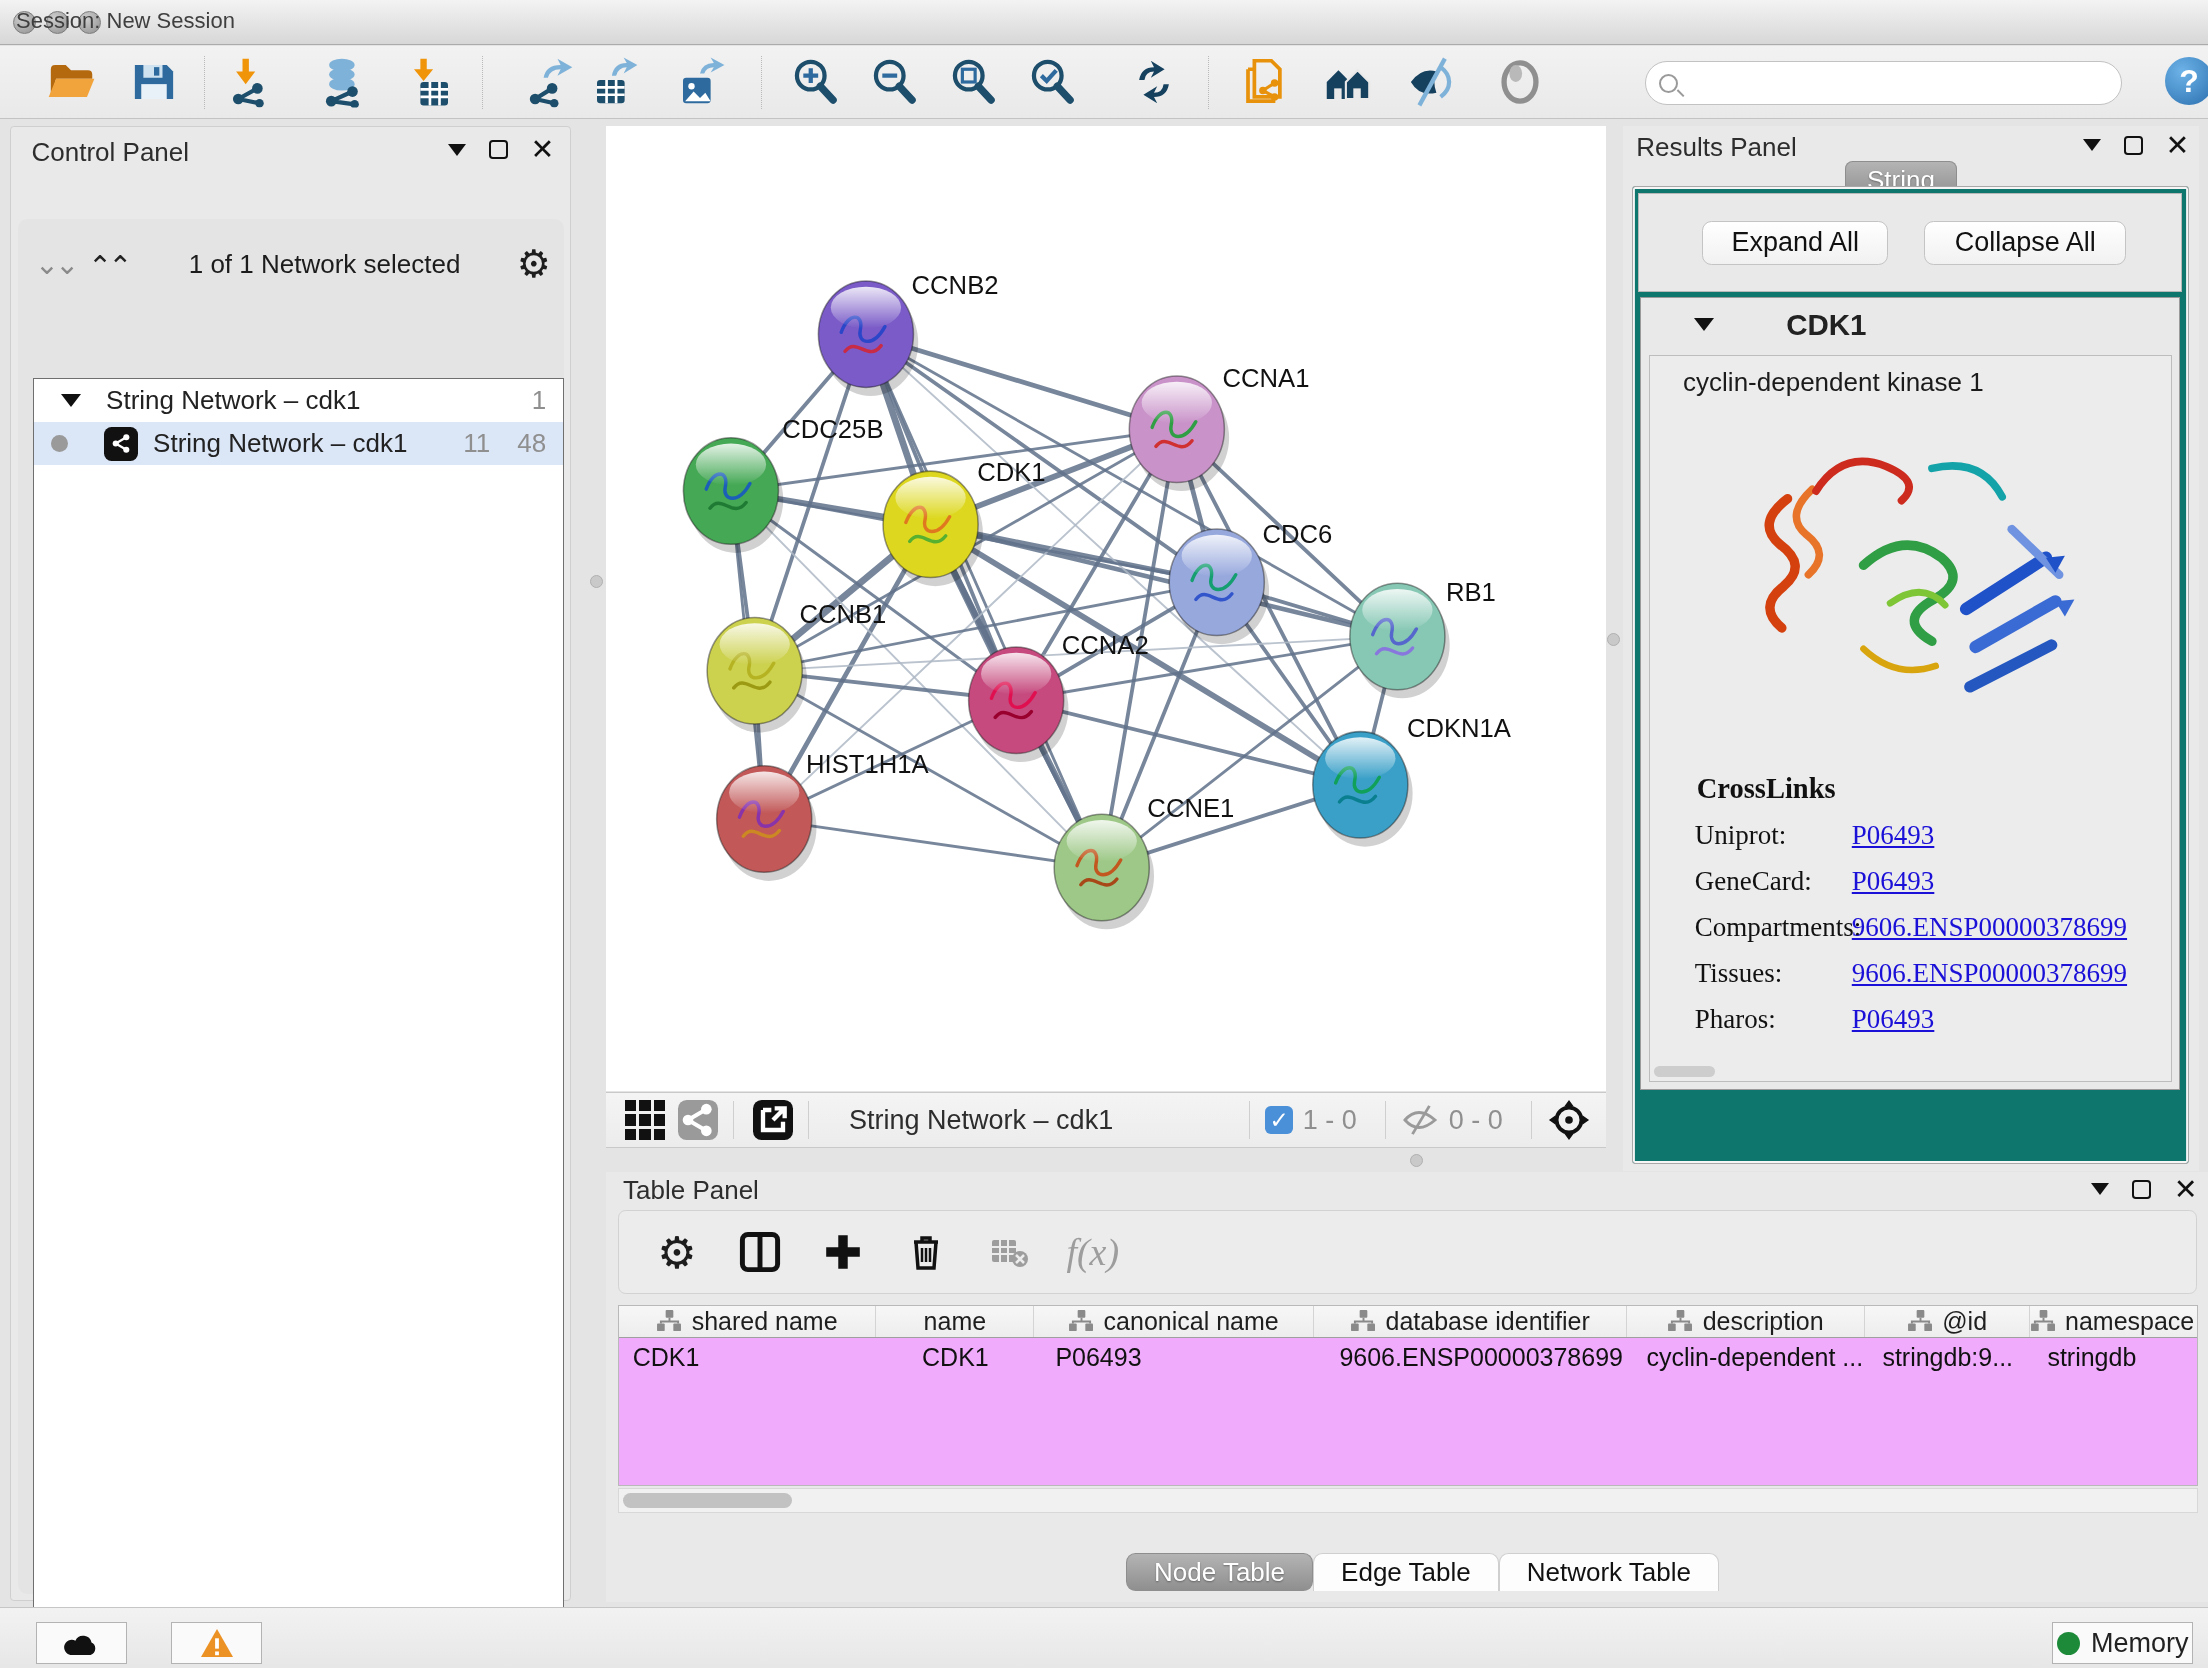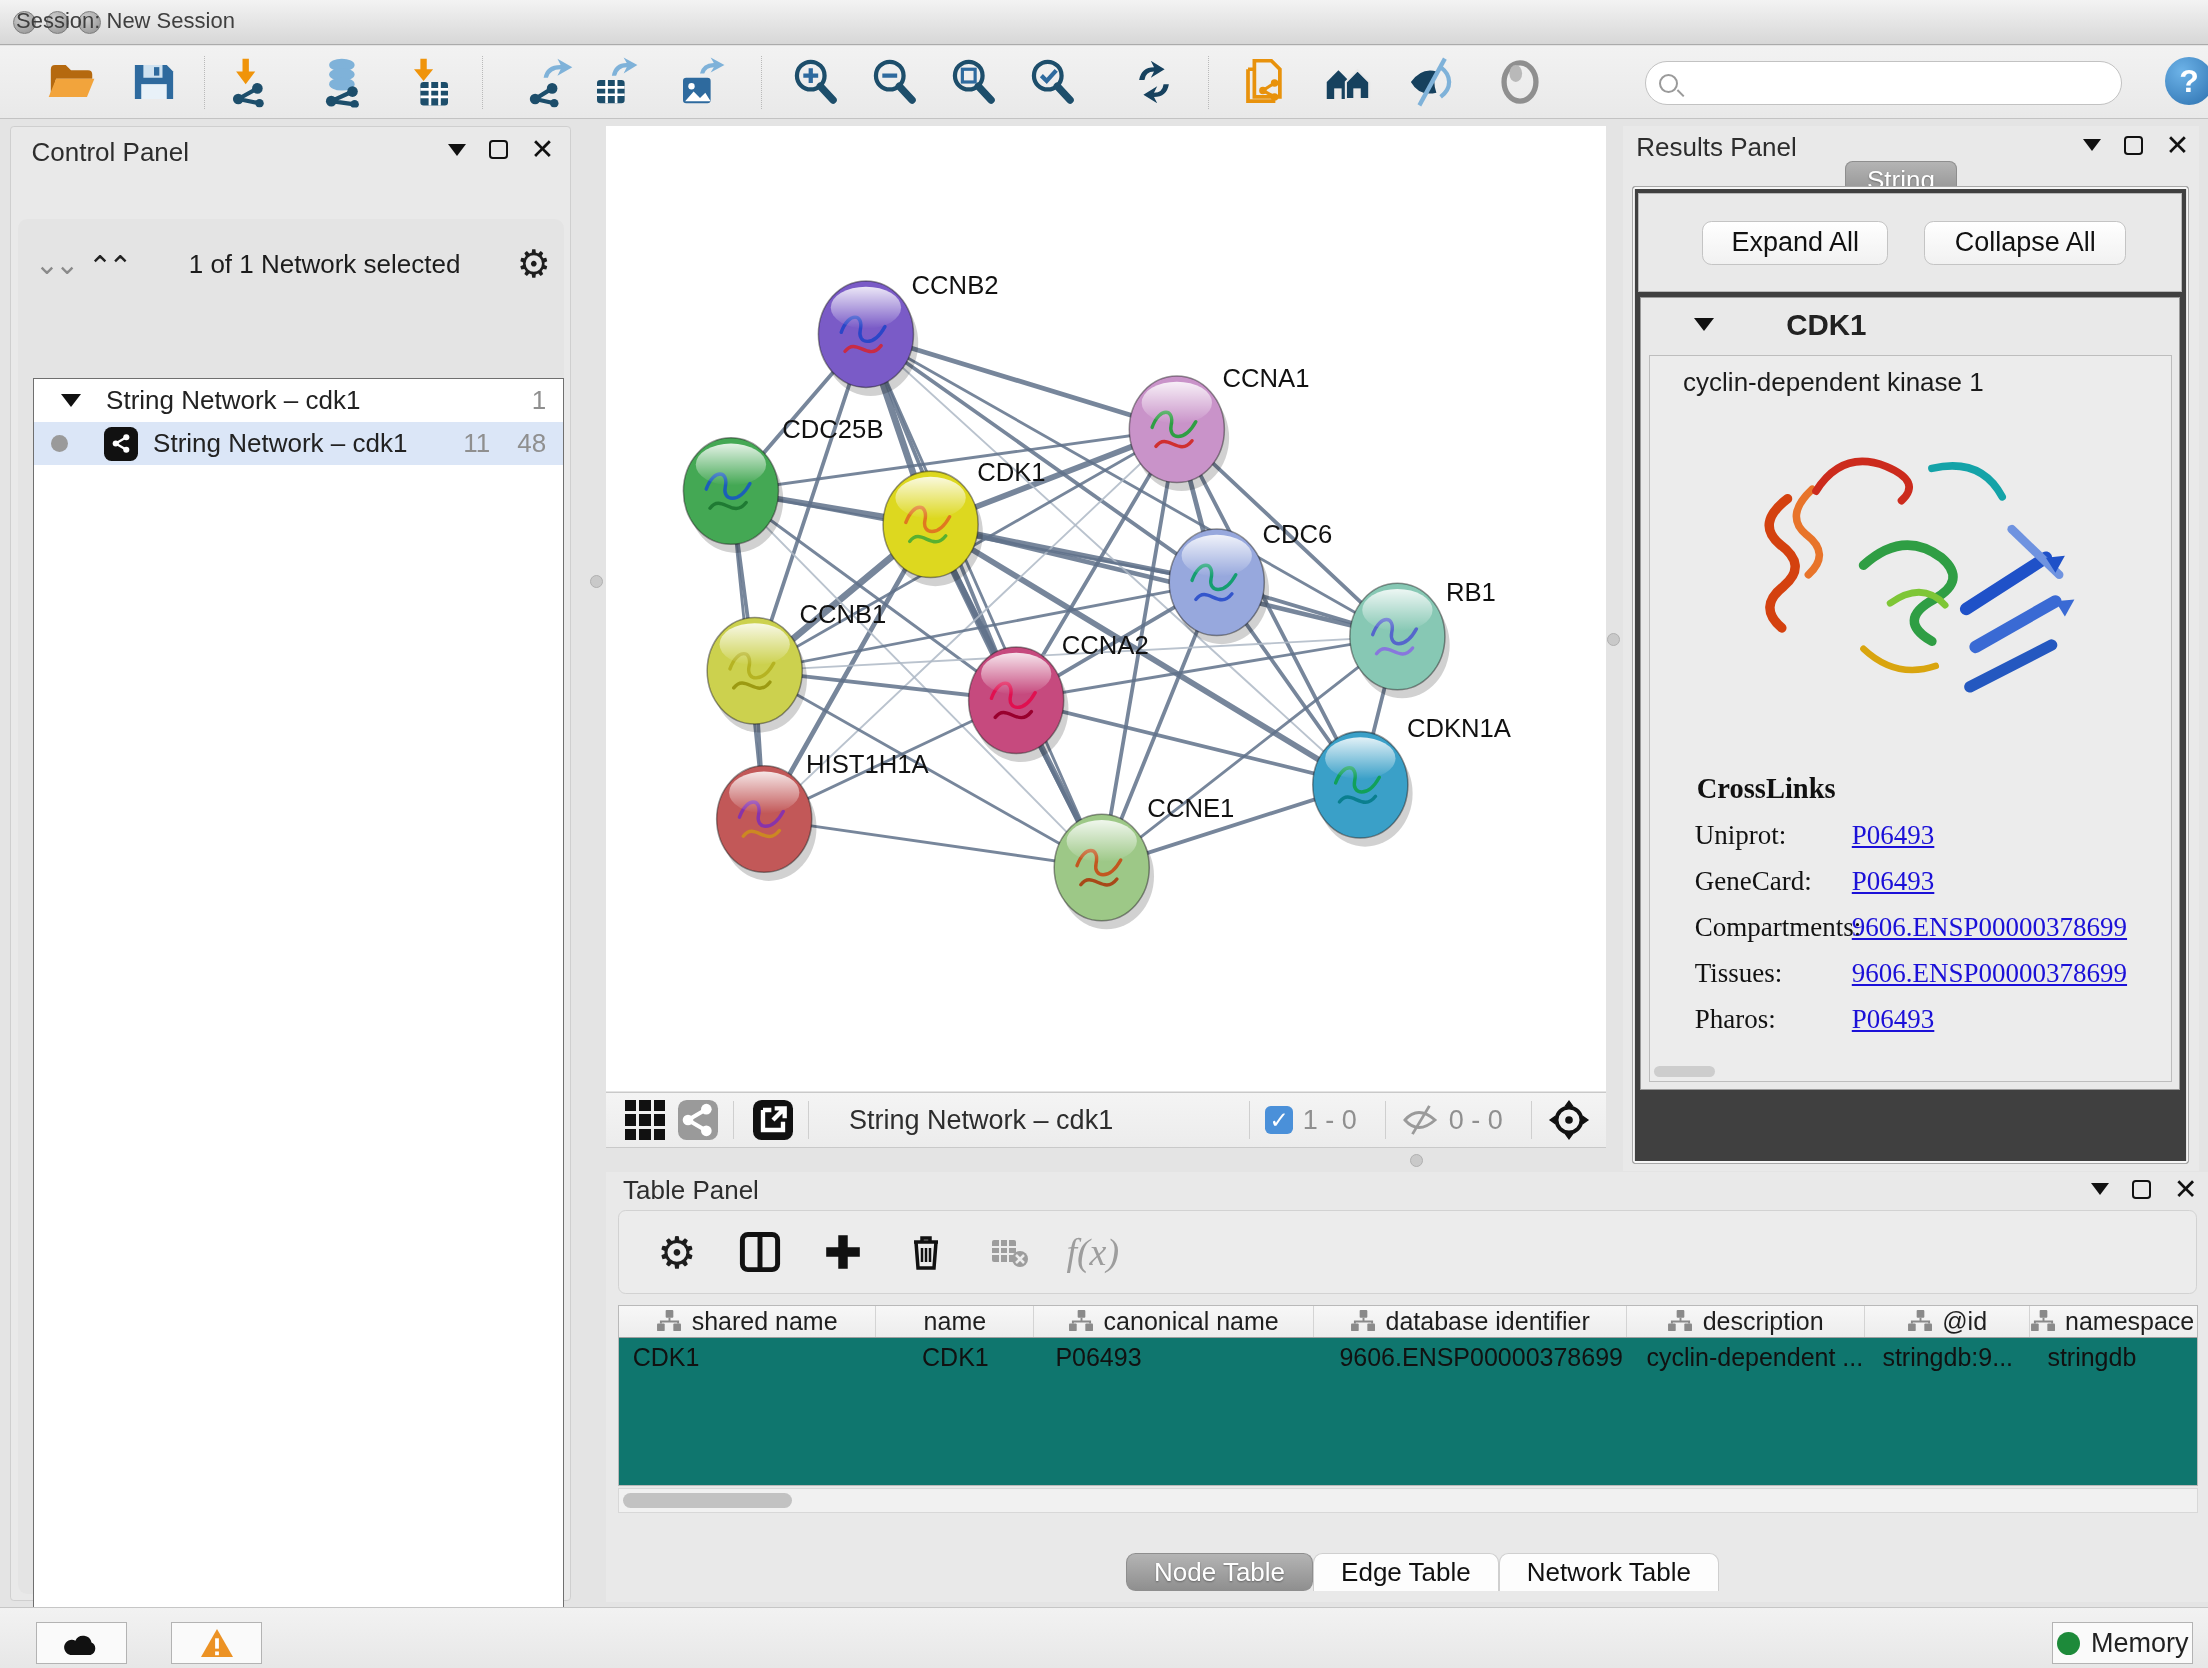--- a/index.html
+++ b/index.html
@@ -69,41 +69,41 @@
   .gridicon i{width:11.4px;height:11.4px;background:#111;}
   .blkbadge{width:40px;height:40px;border-radius:8.6px;background:#111;display:flex;align-items:center;justify-content:center;margin-left:13.3px;}
   .blkbadge.gray{background:#9a9a9a;}
   .nettb-title{font-size:27px;color:#2d2d2d;margin-left:25px;flex:1;}
   .cbox{width:28.5px;height:28.5px;border-radius:5.7px;background:#4a90d9;color:#fff;font-size:23px;
     display:flex;align-items:center;justify-content:center;font-weight:bold;}
   .netcnt{font-size:27px;color:#8f8f8f;margin:0 13.3px 0 9.5px;}
 
   
   .rpanel{left:1623px;top:126px;width:576px;height:1045px;background:#e9e9e9;}
-  .rp-box{position:absolute;left:8.6px;top:60px;width:557px;height:978px;background:#404040;
+  .rp-box{position:absolute;left:8.6px;top:60px;width:557px;height:978px;background:#0f766e;
     border:1px solid #a8a8a8;box-shadow:0 0 0 1.9px #f6f6f6 inset;border-radius:2.9px;}
   .btn{background:linear-gradient(#ffffff,#f1f1f1);border:1px solid #c4c4c4;border-radius:9.5px;
     font-size:27px;color:#111;display:flex;align-items:center;justify-content:center;}
   .cdk-box{position:absolute;left:7.6px;top:110px;width:540px;height:793px;border:1px solid #9a9a9a;background:#e9e9e9;}
   .cdk-head{height:53px;display:flex;align-items:center;}
   .cdk-content{position:absolute;left:7.6px;top:57px;width:523px;height:727px;background:#ececec;border:1px solid #bdbdbd;overflow:hidden;padding-left:20px;}
   .desc-line{font-size:26px;color:#1b1b1b;padding:11.4px 0 0 13.3px;}
   .crossl{font-family:"Liberation Serif","DejaVu Serif",serif;}
   .crossl .hd{font-size:28.5px;font-weight:bold;color:#111;}
   .clrow{display:flex;font-size:27px;margin-top:15px;}
   .clrow .lab{width:157px;color:#111;margin-left:25px;flex:0 0 auto;}
   .clrow a{color:#1b10d8;text-decoration:underline;}
   .mini-scroll{position:absolute;left:3.8px;bottom:3.8px;width:61px;height:11.4px;background:#cdcdcd;border-radius:5.7px;}
 
   
   .tpanel{left:606px;top:1172px;width:1603px;height:430px;background:#e9e9e9;}
   .tp-toolbar{position:absolute;left:12.4px;top:38px;width:1579px;height:84px;background:#ececec;
     border:1px solid #d2d2d2;border-radius:7.6px;display:flex;align-items:center;}
   .tp-toolbar .ico{margin-left:32px;display:flex;align-items:center;justify-content:center;width:51px;height:51px;}
-  .datatable{position:absolute;left:12.4px;top:133px;width:1580px;height:181px;background:#0f766e;border:1px solid #b9b9b9;}
+  .datatable{position:absolute;left:12.4px;top:133px;width:1580px;height:181px;background:#f0abfc;border:1px solid #b9b9b9;}
   .thead{display:flex;height:32px;background:linear-gradient(#f7f7f7,#ededed);border-bottom:1.9px solid #9f9f9f;}
   .th{display:flex;align-items:center;justify-content:center;font-size:25px;color:#1e1e1e;
      border-right:1px solid #d4d4d4;overflow:hidden;white-space:nowrap;flex:0 0 auto;gap:9.5px;}
   .trow{display:flex;height:38px;align-items:center;}
   .td{font-size:25px;color:#111;padding-left:13.3px;overflow:hidden;white-space:nowrap;flex:0 0 auto;}
   .hscroll{position:absolute;left:12.4px;top:316px;width:1580px;height:25px;background:#f1f1f1;border:1px solid #d8d8d8;}
   .hthumb{position:absolute;left:3.8px;top:3.8px;width:169px;height:15px;background:#c2c2c2;border-radius:7.6px;}
   .ttabs{position:absolute;left:520px;top:381px;display:flex;}
   .ttabs .tab{padding:0 27px;height:38px;border-radius:9.5px 9.5px 0 0;}
   .ttabs .tab.active{border-radius:9.5px;}

